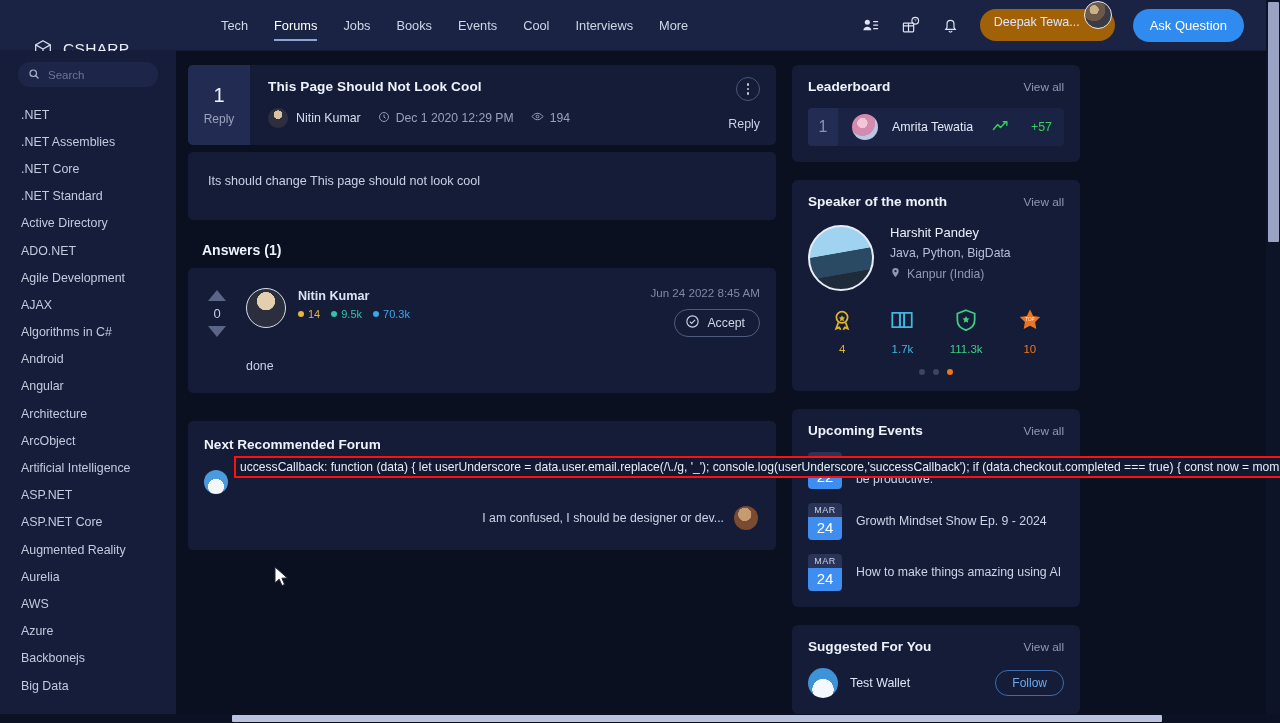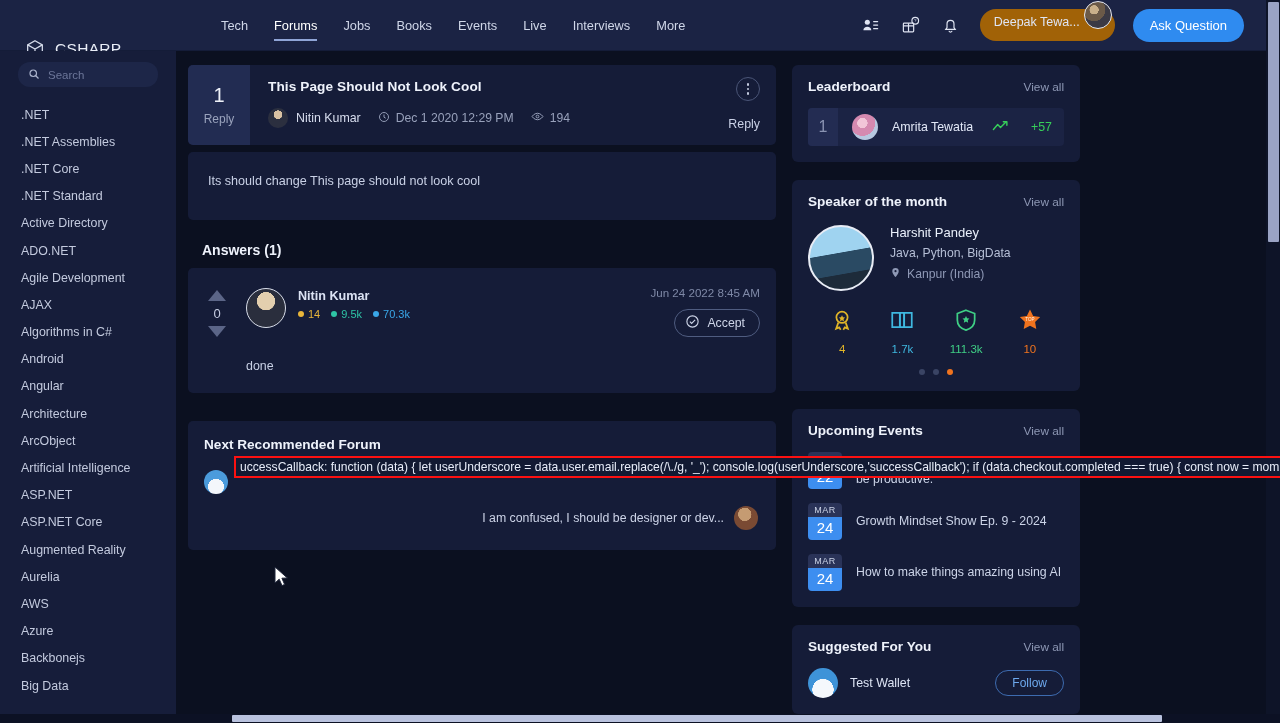--- a/index.html
+++ b/index.html
@@ -11,21 +11,21 @@
   }
   .page { position: relative; width: 1280px; height: 723px; background: #0b1020; }
 
   
   .topbar {
     position: absolute; top: 0; left: 0; width: 1266px; height: 51px;
     background: #1b2344;
     display: flex; align-items: center;
     border-bottom: 1px solid #141c38;
   }
-  .brand { display: flex; align-items: center; gap: 9px; padding-left: 24px; width: 212px; margin-top: 48px; }
+  .brand { display: flex; align-items: center; gap: 9px; padding-left: 32px; width: 212px; margin-top: 48px; }
   .brand-logo { width: 22px; height: 22px; position: relative; }
   .brand-name { color: #e9edf7; font-size: 15.5px; letter-spacing: .3px; }
 
   .navlinks { display: flex; align-items: center; gap: 26px; margin-left: 9px; }
   .navlink {
     color: #cfd6e8; font-size: 12.8px; padding: 4px 0; position: relative; cursor: pointer;
     white-space: nowrap;
   }
   .navlink.active { color: #ffffff; }
   .navlink.active::after {
@@ -245,21 +245,21 @@
       </span>
       <span class="brand-name">CSHARP</span>
     </div>
 
     <div class="navlinks">
       <div class="navlink">Tech</div>
       <div class="navlink active">Forums</div>
       <div class="navlink">Jobs</div>
       <div class="navlink">Books</div>
       <div class="navlink">Events</div>
-      <div class="navlink">Live</div>
+      <div class="navlink">Cool</div>
       <div class="navlink">Interviews</div>
       <div class="navlink">More</div>
     </div>
 
     <div class="nav-right">
       <span class="nav-icon">
         <svg width="19" height="19" viewBox="0 0 24 24" fill="none" stroke="#dfe4f2" stroke-width="1.6" stroke-linecap="round">
           <circle cx="8" cy="8" r="3.2" fill="#dfe4f2" stroke="none"></circle>
           <path d="M3 18c0-2.8 2.3-4.5 5-4.5s5 1.7 5 4.5" fill="#dfe4f2" stroke="none"></path>
           <path d="M16 7h5M16 11.5h5M16 16h5"></path>

